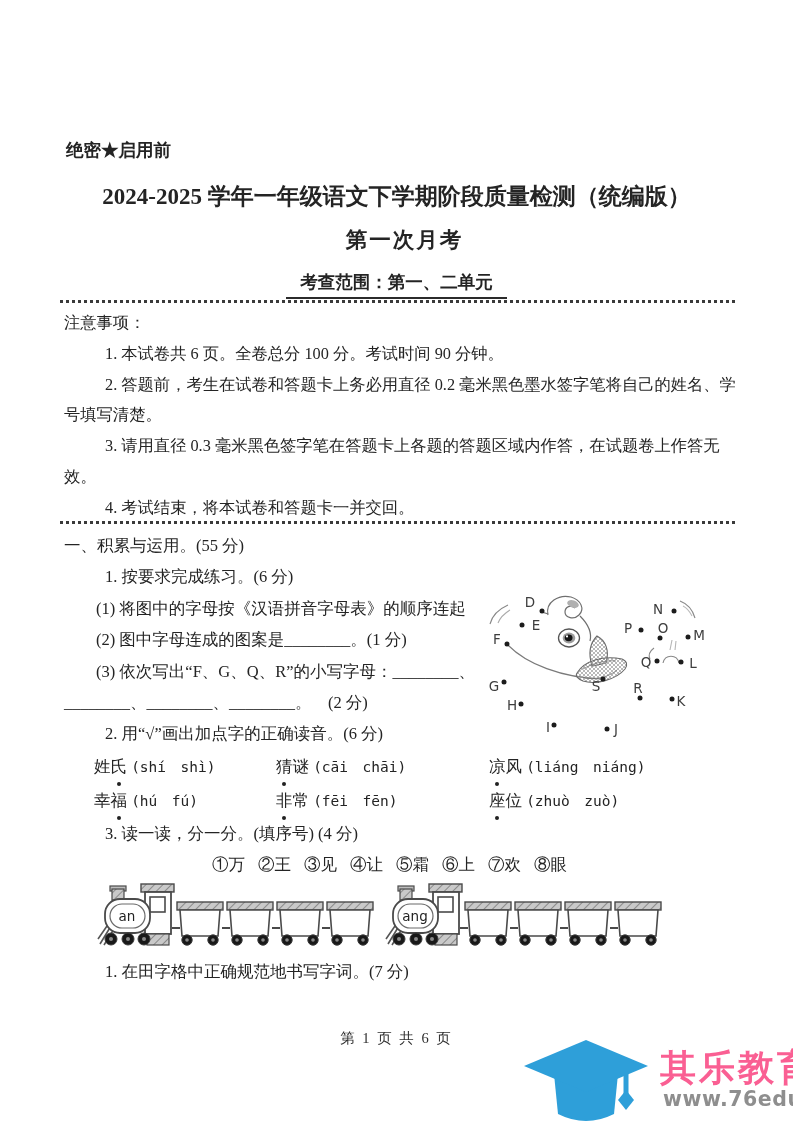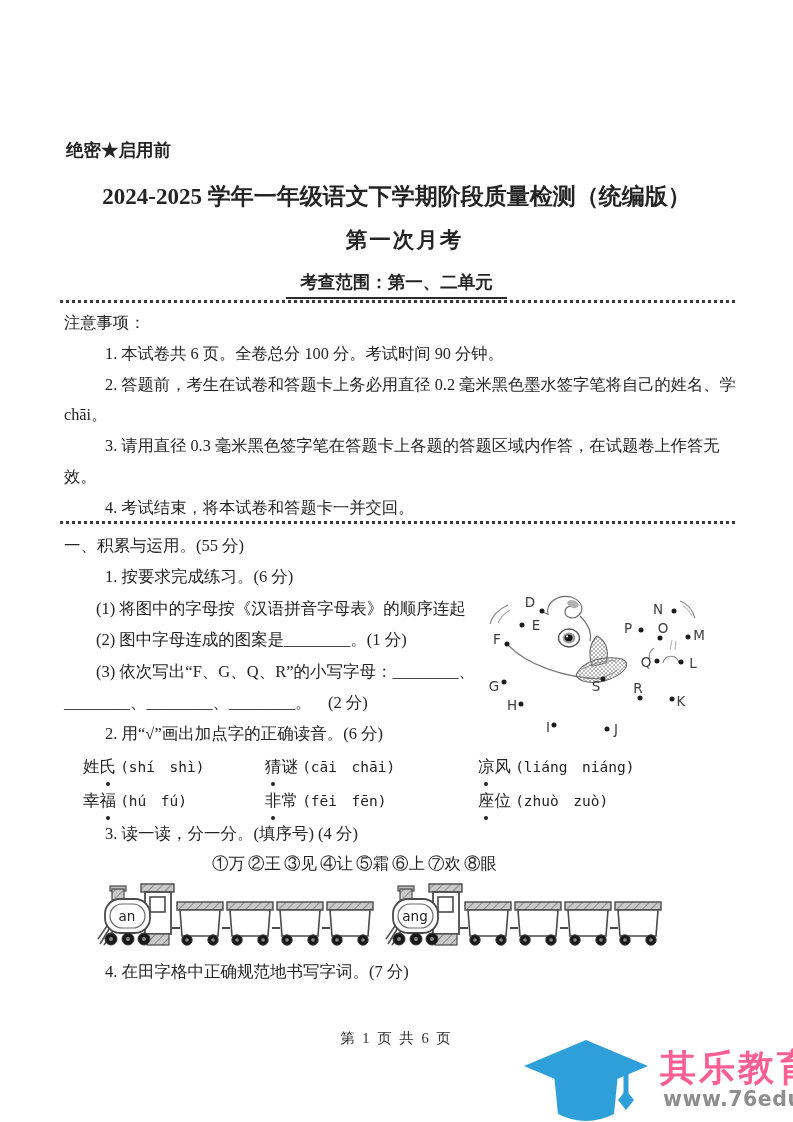--- a/index.html
+++ b/index.html
@@ -15,27 +15,27 @@
   .notices{position:absolute;left:64px;top:308px;width:676px;font-size:16.3px;line-height:30.8px;}
   .nline{white-space:nowrap;}
   .pad1{padding-left:41px;} .pad2{padding-left:32px;}
   .main{position:absolute;left:64px;top:530px;width:676px;font-size:16.5px;line-height:31.4px;}
   .qline{width:432px;white-space:nowrap;}
   .puzzle{position:absolute;left:420px;top:61px;width:248px;height:154px;}
   .puzzle svg{position:absolute;left:0;top:0;}
   .lt{position:absolute;font-family:"DejaVu Sans","Liberation Sans",sans-serif;font-size:13.5px;color:#3d3d3d;
       transform:translate(-50%,-50%);line-height:1;}
   .pd{position:absolute;width:5px;height:5px;background:#1c1c1c;border-radius:50%;transform:translate(-50%,-50%);}
-  .pinyin-row{display:flex;margin-left:19px;line-height:33px;white-space:pre;}
+  .pinyin-row{display:flex;margin-left:30px;line-height:33px;white-space:pre;}
   .pr-c1{width:182px;} .pr-c2{width:213px;} .pr-c3{flex:1;}
   .py{font-family:"DejaVu Sans Mono","Liberation Mono",monospace;font-size:14.5px;}
   .dotchar{position:relative;display:inline-block;}
   .dotchar::after{content:'';position:absolute;left:50%;bottom:-3px;width:4px;height:4px;margin-left:-2px;
       background:#222;border-radius:50%;}
-  .options{display:flex;gap:3px;padding-left:148px;white-space:nowrap;font-family:Liberation Mono, monospace;}
+  .options{display:flex;gap:13px;padding-left:148px;white-space:nowrap;}
   .trains{margin:1px 0 0 33px;display:block;}
   .q4{margin-top:8px;}
   .footer{position:absolute;left:0;right:0;top:1029px;text-align:center;font-size:14.5px;letter-spacing:2px;color:#2e2e2e;}
   .logo{position:absolute;left:520px;top:1034px;width:289px;height:88px;}
   .logo svg{position:absolute;left:0;top:2px;}
   .logo-brand{position:absolute;left:140px;top:10px;font-family:"Liberation Sans","DejaVu Sans",sans-serif;
       font-weight:bold;font-size:36px;letter-spacing:3px;color:#FA5F93;white-space:nowrap;}
   .logo-url{position:absolute;left:143px;top:53px;font-family:"DejaVu Sans","Liberation Sans",sans-serif;
       font-weight:bold;font-size:20.5px;letter-spacing:.5px;color:#8E8E8E;white-space:nowrap;}
 </style>
@@ -49,21 +49,21 @@
   <div class="exam-name">第一次月考</div>
   <div class="scope-wrap">
     <span class="scope">考查范围：第一、二单元</span>
   </div>
   <div class="dotted d1"></div>
 
   <div class="notices">
     <div class="nline">注意事项：</div>
     <div class="nline pad1">1. 本试卷共 6 页。全卷总分 100 分。考试时间 90 分钟。</div>
     <div class="nline pad1">2. 答题前，考生在试卷和答题卡上务必用直径 0.2 毫米黑色墨水签字笔将自己的姓名、学</div>
-    <div class="nline">chāi。</div>
+    <div class="nline">号填写清楚。</div>
     <div class="nline pad1">3. 请用直径 0.3 毫米黑色签字笔在答题卡上各题的答题区域内作答，在试题卷上作答无</div>
     <div class="nline">效。</div>
     <div class="nline pad1">4. 考试结束，将本试卷和答题卡一并交回。</div>
   </div>
 
   <div class="dotted d2"></div>
 
   <div class="main">
     <div class="nline">一、积累与运用。(55 分)</div>
     <div class="nline pad1">1. 按要求完成练习。(6 分)</div>
@@ -202,21 +202,21 @@
         <use href="#wagon" x="230" y="20"></use>
       <text x="30" y="39" text-anchor="middle" font-family="DejaVu Sans, sans-serif" font-size="13.5" fill="#222">an</text>
       <use href="#engine" x="288" y="0"></use>
       <use href="#wagon" x="368" y="20"></use>
         <use href="#wagon" x="418" y="20"></use>
       <use href="#wagon" x="468" y="20"></use>
         <use href="#wagon" x="518" y="20"></use>
       <text x="318" y="39" text-anchor="middle" font-family="DejaVu Sans, sans-serif" font-size="13.5" fill="#222">ang</text>
     </svg>
 
-    <div class="nline pad1 q4">4. 在田字格中正确规范地书写字词。(7 分)</div>
+    <div class="nline pad1 q4">1. 在田字格中正确规范地书写字词。(7 分)</div>
   </div>
 
   <div class="footer">第 1 页 共 6 页</div>
 
   <div class="logo">
     <svg width="132" height="88" viewBox="0 0 132 88">
       <path d="M34,38 L98,38 L94,78 Q66,92 38,78 Z" fill="#2E9FD9"></path>
       <polygon points="66,4 128,30 66,56 4,30" fill="#2E9FD9"></polygon>
       <path d="M106,36 L106,58" stroke="#2E9FD9" stroke-width="5"></path>
       <polygon points="106,54 114,64 106,74 98,64" fill="#2E9FD9"></polygon>

